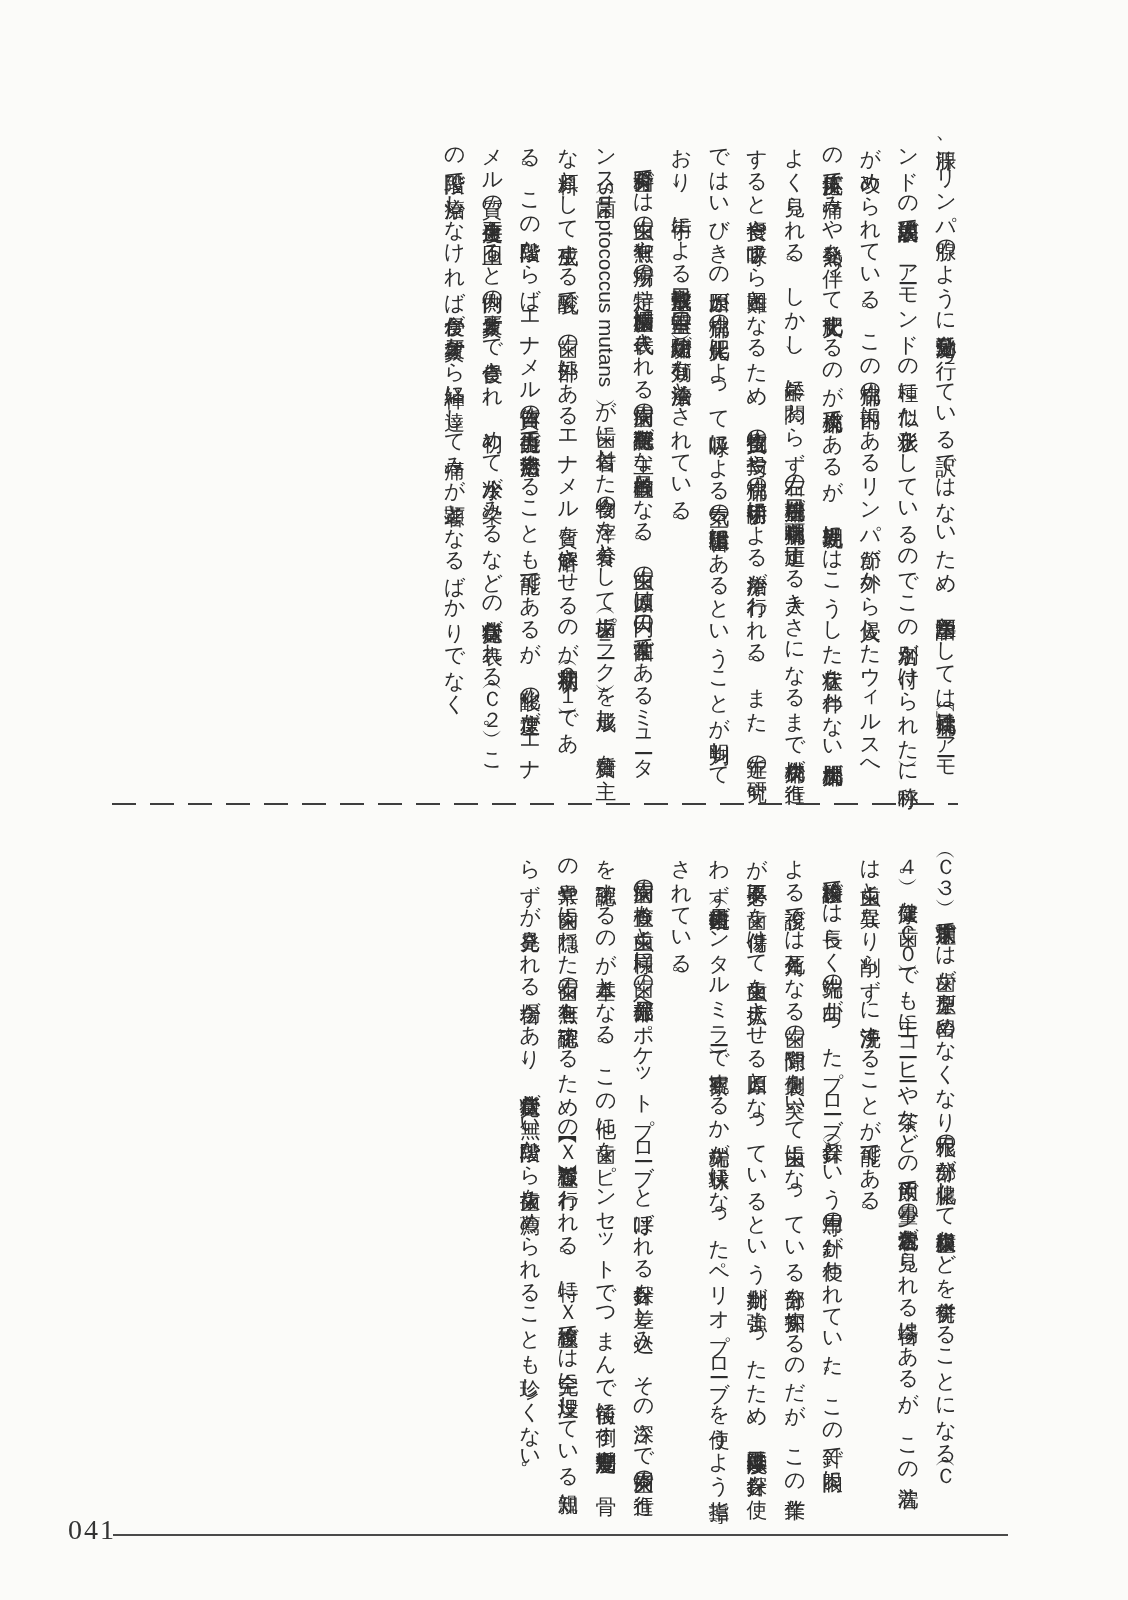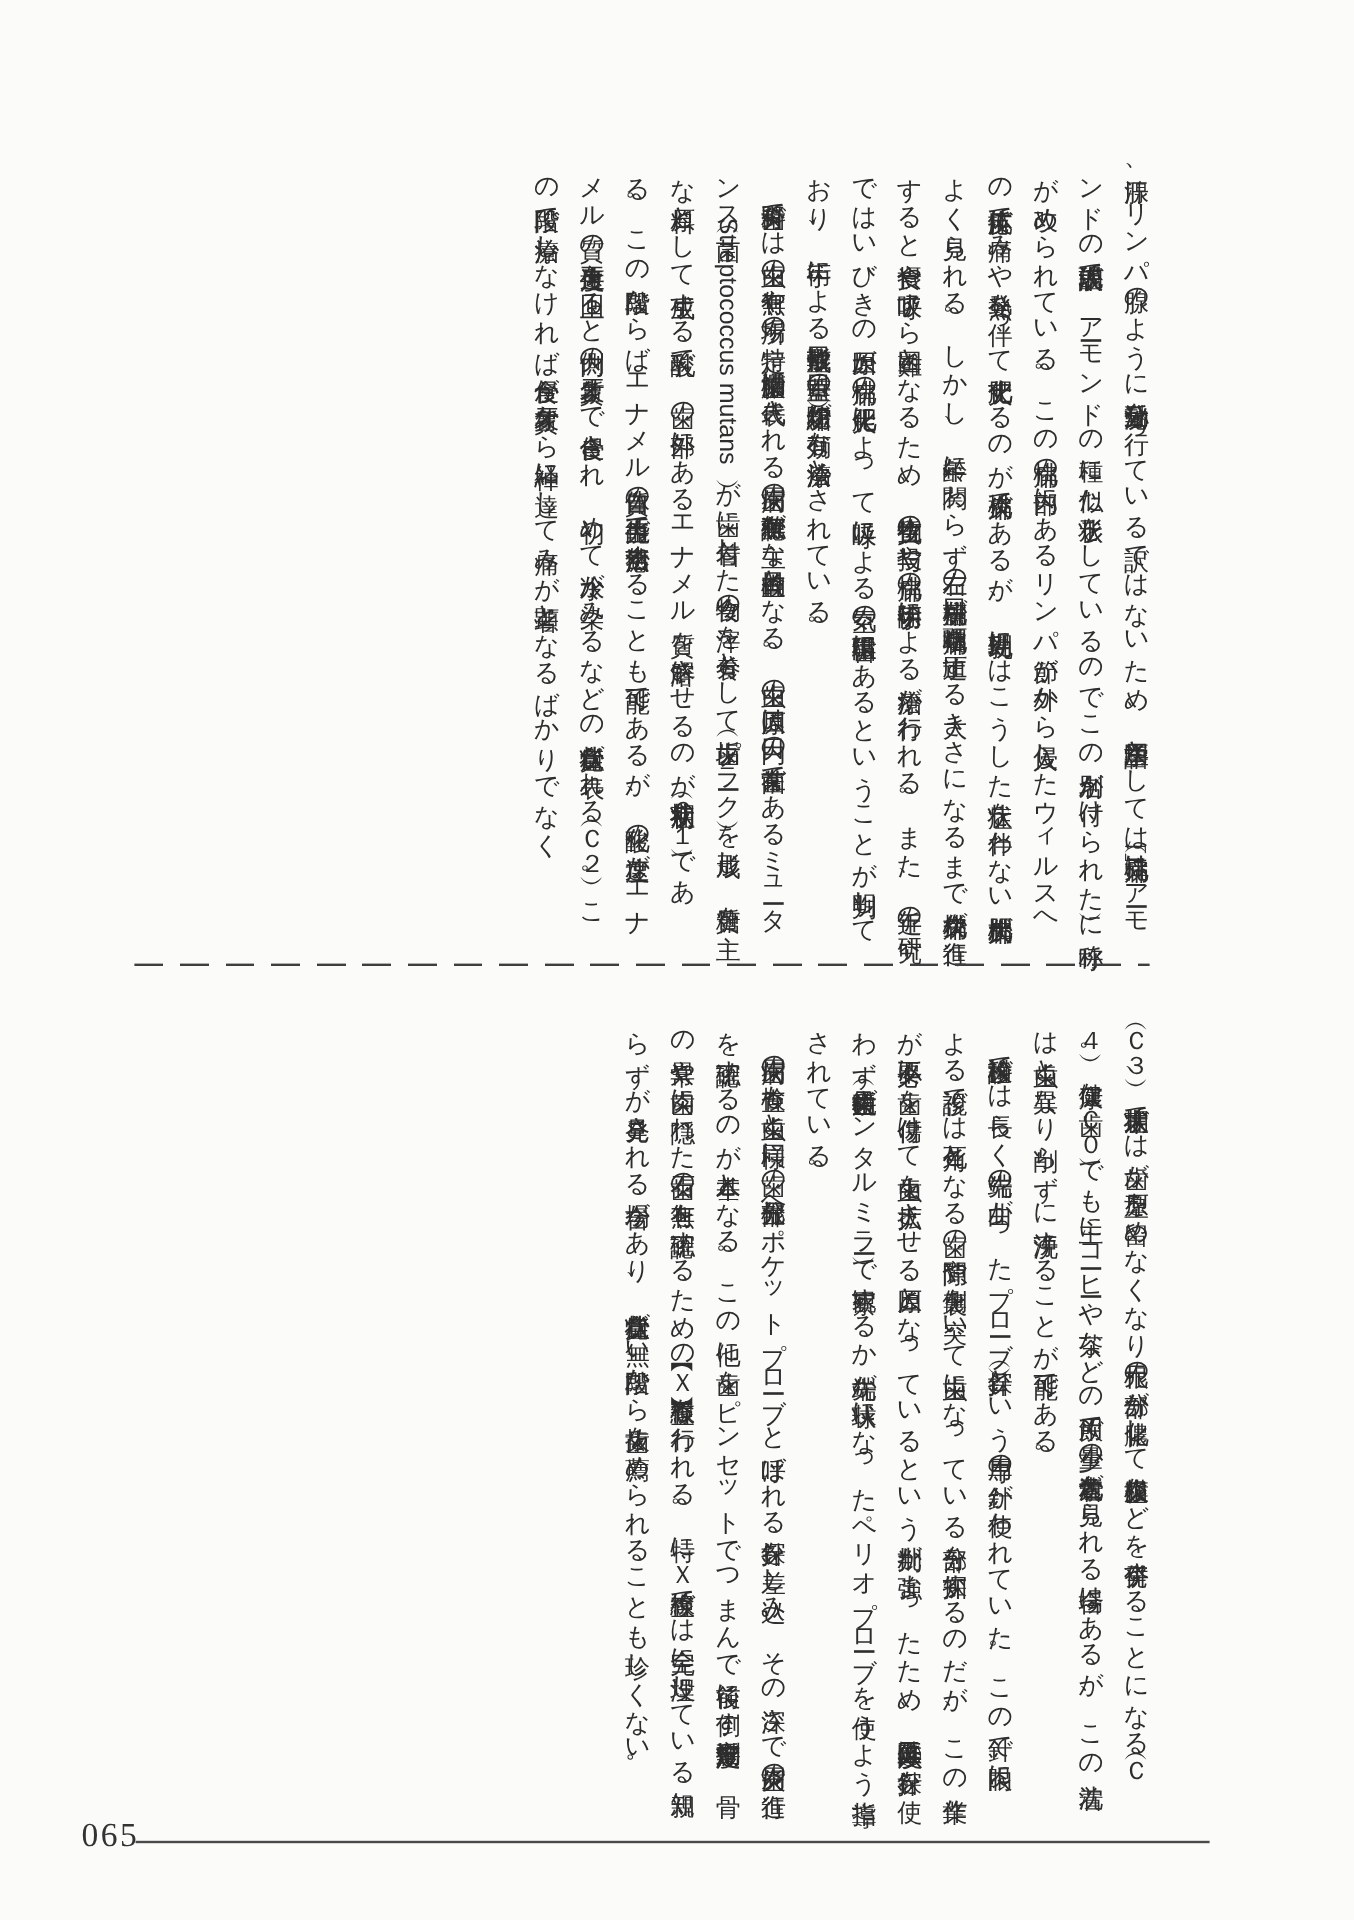--- a/index.html
+++ b/index.html
@@ -88,17 +88,17 @@
     </section>
 
   <div class="divider"></div>
 
   <section class="tblock lower">
       <p class="">（Ｃ３）、末期症状では歯が原型を留めなくなり根元の部分が化膿して歯根膜炎などを併発することになる（Ｃ４）。健康な歯（Ｃ０）でも主にコーヒーや茶などの飲用で少量の色素沈着が見られる場合はあるが、この沈着は虫歯と異なり削らずに洗浄することが可能である。</p>
       <p class="indent">歯科検診では長らく先端の曲がったプローブ（探針）という専用の針が使われていた。この針で肉眼による視診では死角となる歯の隙間や裏側を突いて虫歯になっている部分を探知するのだが、この作業が不必要に歯を傷付けて虫歯を拡大させる原因となっているという批判が強まったため、二〇〇五年度以降は探針を使わず歯科衛生鏡（デンタルミラー）で観察するか先端が球状になったペリオプローブを使うよう指導されている。</p>
       <p class="indent">歯周病の検査も虫歯と同様に歯の根元部分へポケットプローブと呼ばれる探針を差し込み、その深さで歯周炎の進行を確認するのが基本となる。この他に歯をピンセットでつまんで前後に倒す動揺度測定や、骨の異常や歯肉に隠れた歯石の有無を確認するための【Ｘ線検査】も行われる。特にＸ線検査では完全に埋没している親知らずが発見される場合があり、自覚症状が無い段階から抜歯を薦められることも珍しくない。</p>
     </section>
 
-  <div class="pagenum">065</div>
+  <div class="pagenum">041</div>
 
   <div class="footer-rule"></div>
 
 </div>
 
 </body></html>

